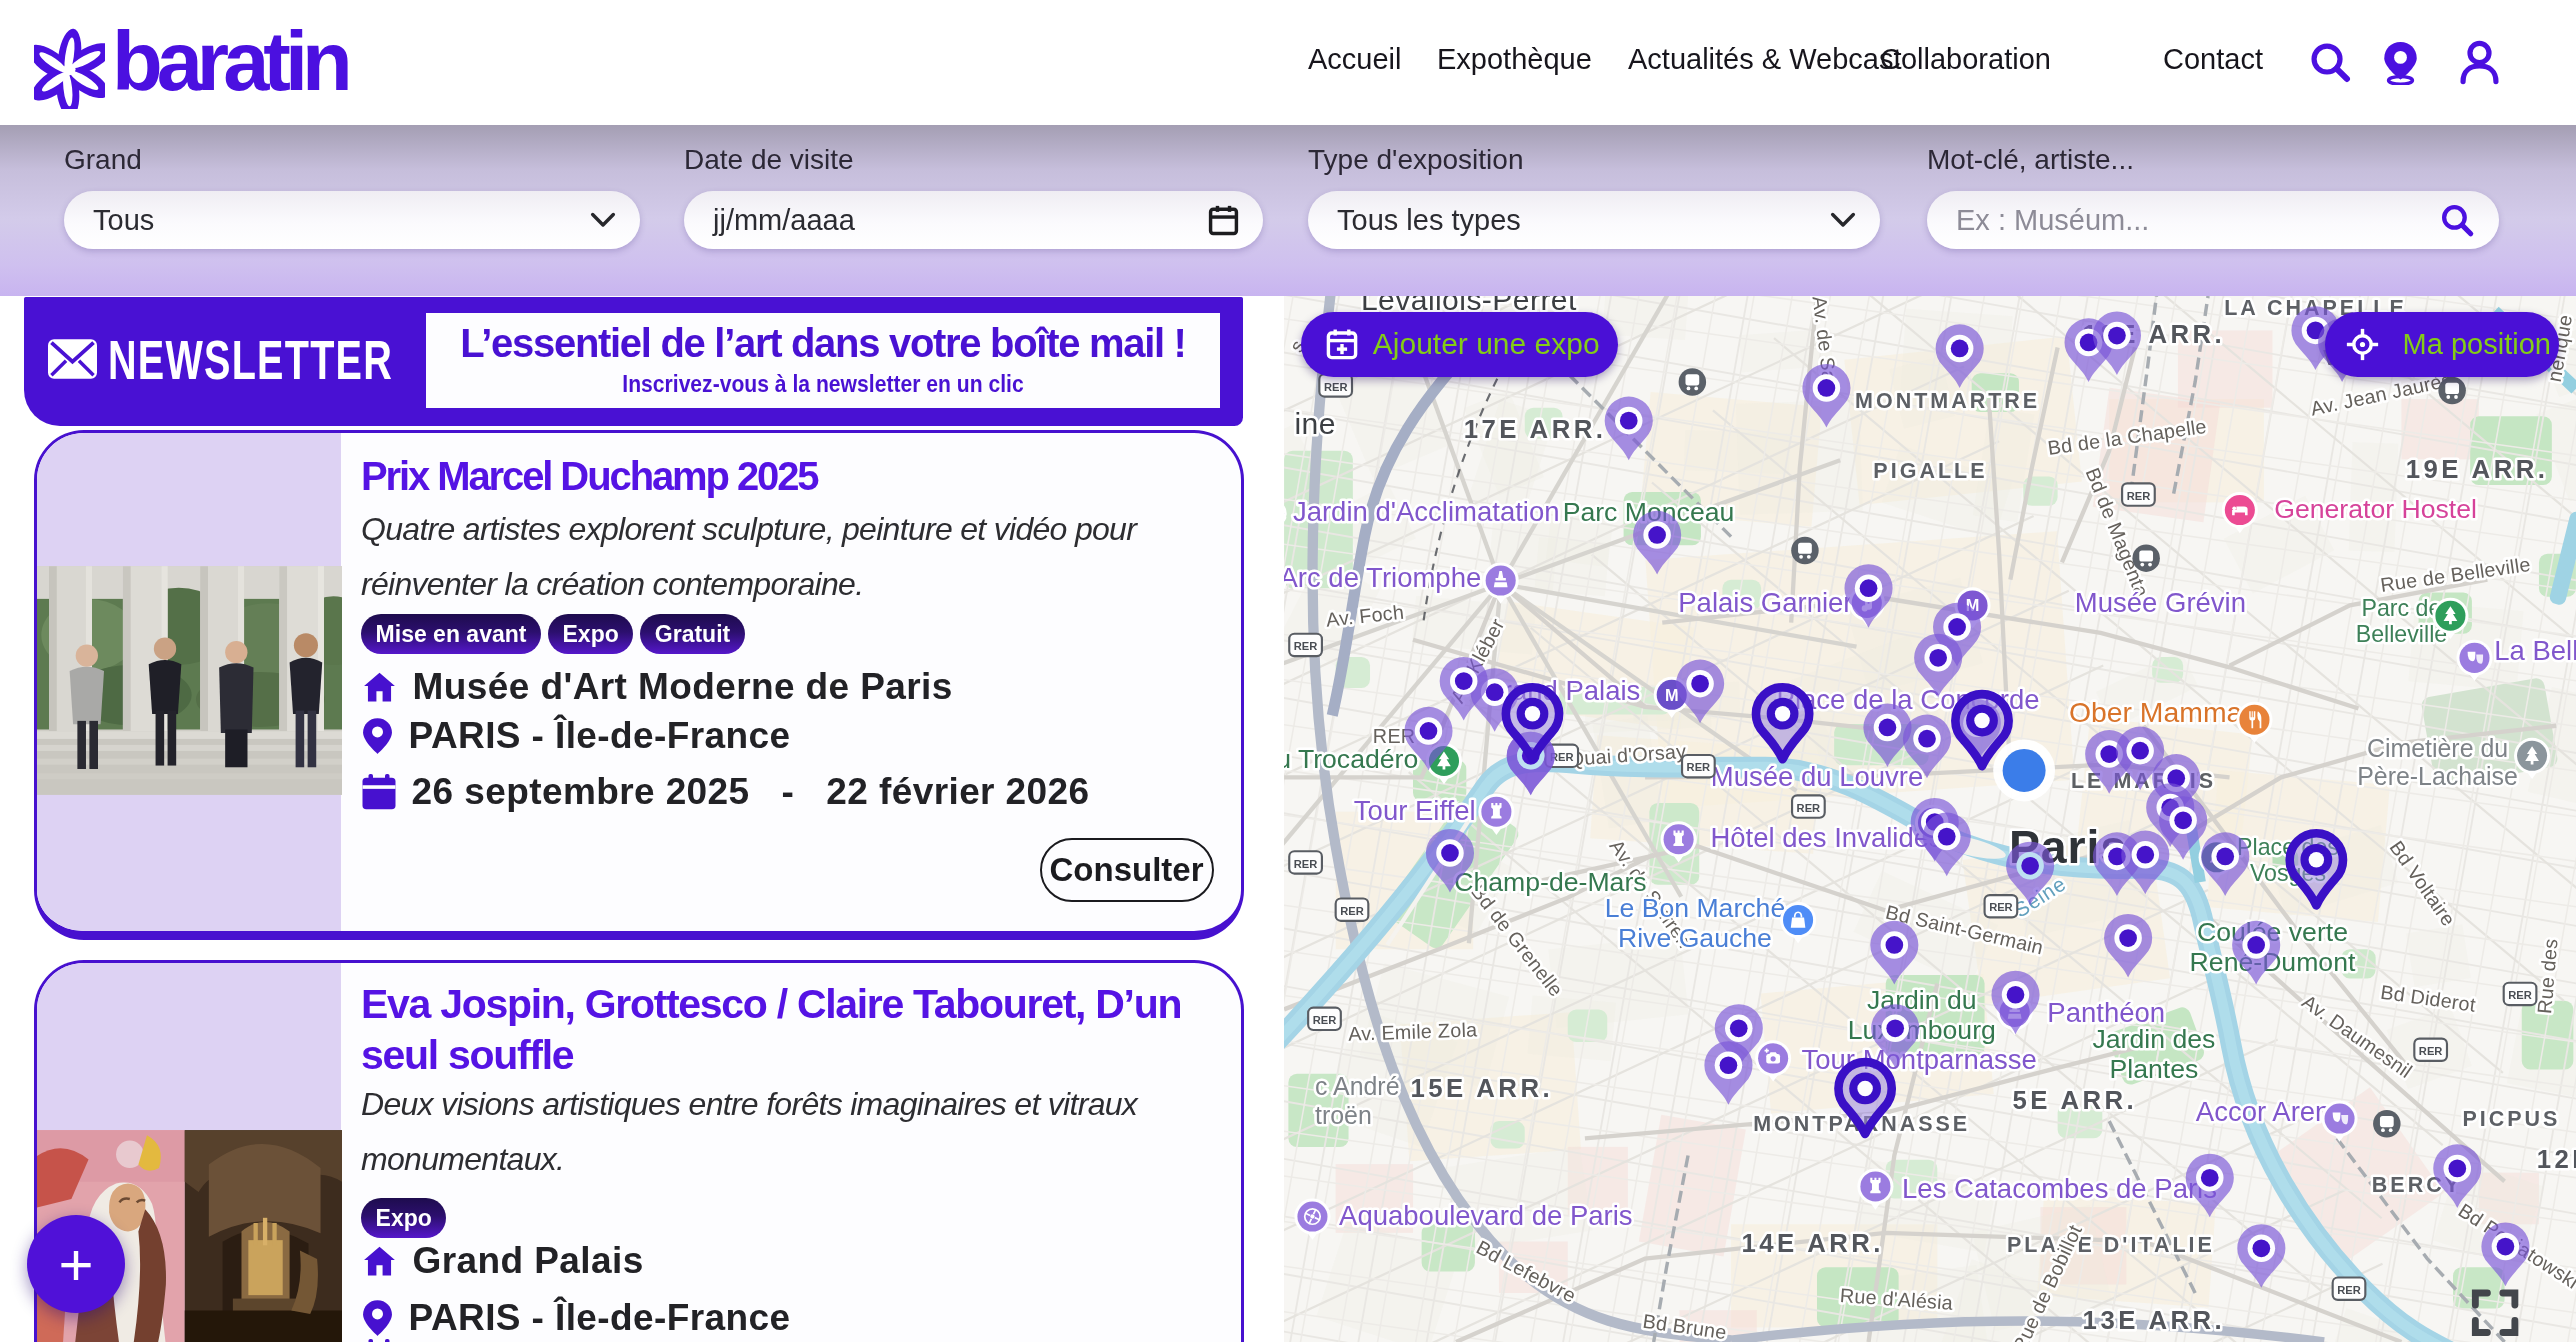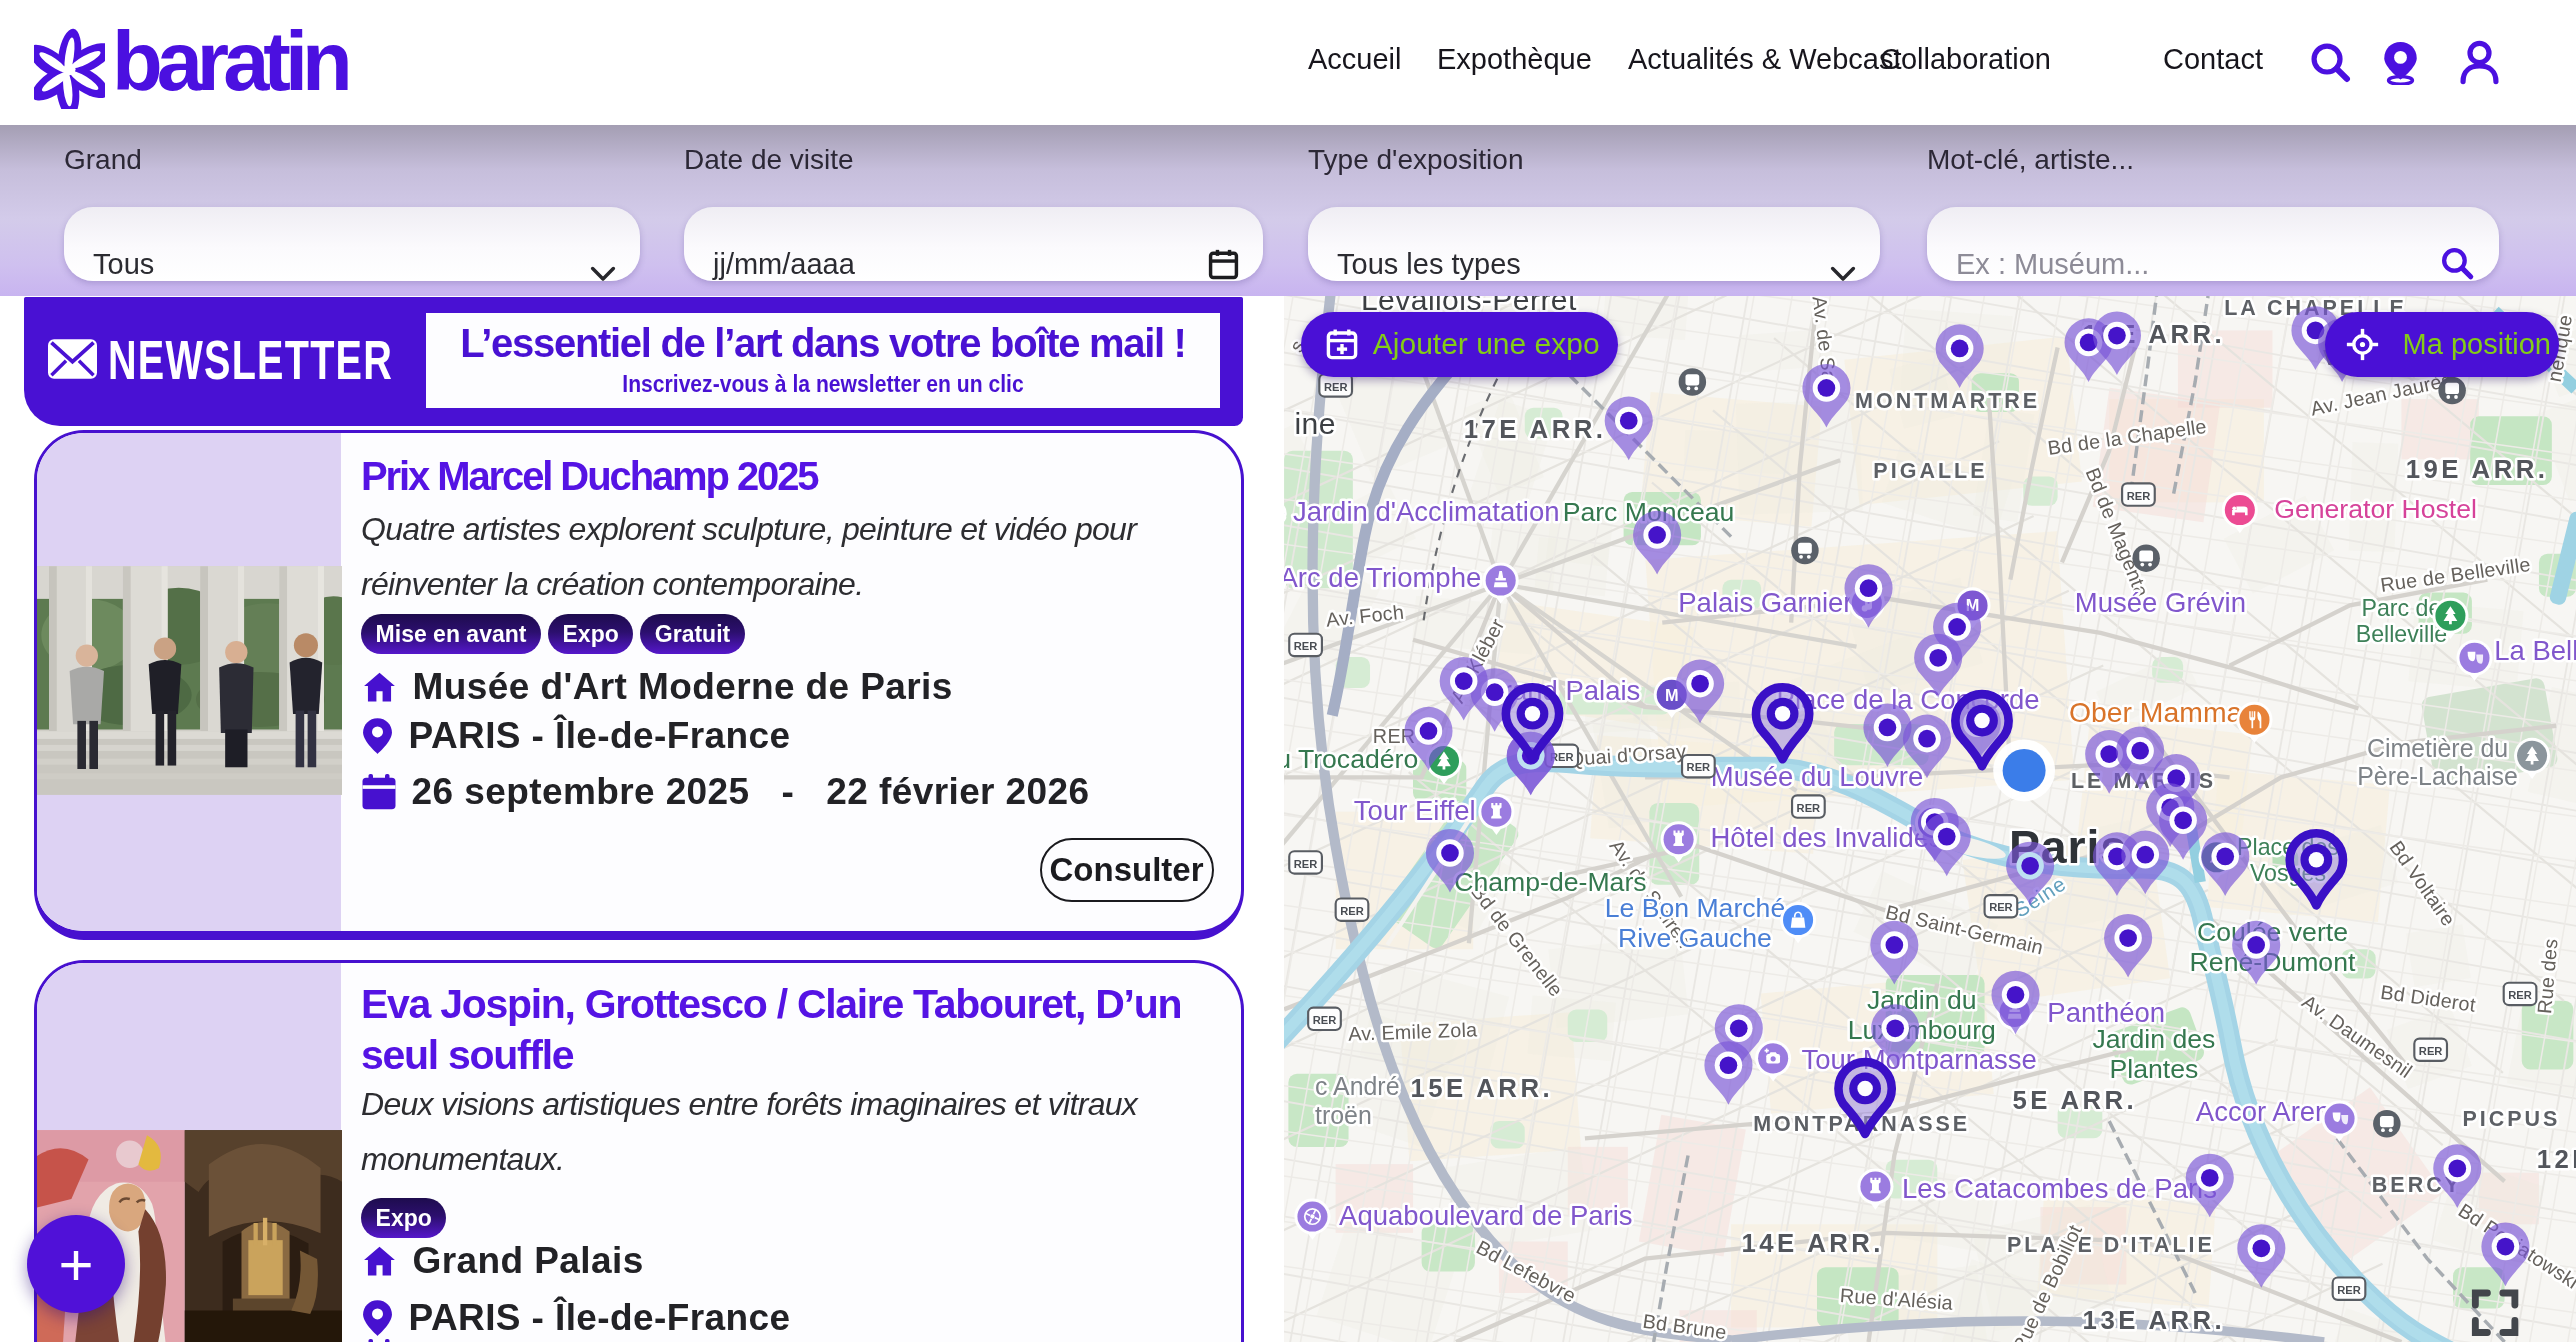--- a/index.html
+++ b/index.html
@@ -14,23 +14,23 @@
   #wordmark { position:absolute; left:112px; top:13.8px; font-size:83px; font-weight:bold;
     letter-spacing:-6px; color:#4B10E0; }
   .nav { position:absolute; top:0; height:119px; display:flex; align-items:center;
     font-size:29px; color:#17151c; font-weight:500; }
   .navicon { position:absolute; top:40px; }
 
   
   #filters { position:absolute; left:0; top:125px; width:2576px; height:171px;
     background:linear-gradient(180deg,#a49eb3 0%,#c6bedb 26%,#d3cbea 55%,#cfc0ef 82%,#c8b4f0 100%); z-index:25; }
   .flabel { position:absolute; top:19px; font-size:28px; color:#2c2836; }
-  .fctl { position:absolute; top:82px; height:74px; border-radius:29px;
+  .fctl { position:absolute; top:66px; height:58px; border-radius:29px;
     background:linear-gradient(180deg,#efedf3 0%,#fbfafd 55%,#ffffff 100%);
-    box-shadow:0 2.6px 6.9px rgba(70,50,130,.25); display:flex; align-items:flex-end;
+    box-shadow:0 2.6px 6.9px rgba(70,50,130,.25); display:flex; align-items:center;
     font-size:29px; color:#2b2b31; }
   .fctl .txt { margin-left:29px; }
   .fctl .right { position:absolute; right:24px; }
 
   
   #newsbar { position:absolute; left:24px; top:297px; width:1219px; height:129px;
     background:#4911d3; border-radius:1.7px 1.7px 8.6px 36px; z-index:10; }
   #newsbox { position:absolute; left:402px; top:16.3px; width:794px; height:95px; background:#fdfdff; }
   .card { position:absolute; left:34px; width:1210px; background:#fdfdff;
     border:3.4px solid #4711cf; border-bottom-width:9.5px; border-radius:50px; overflow:hidden; z-index:5; }

